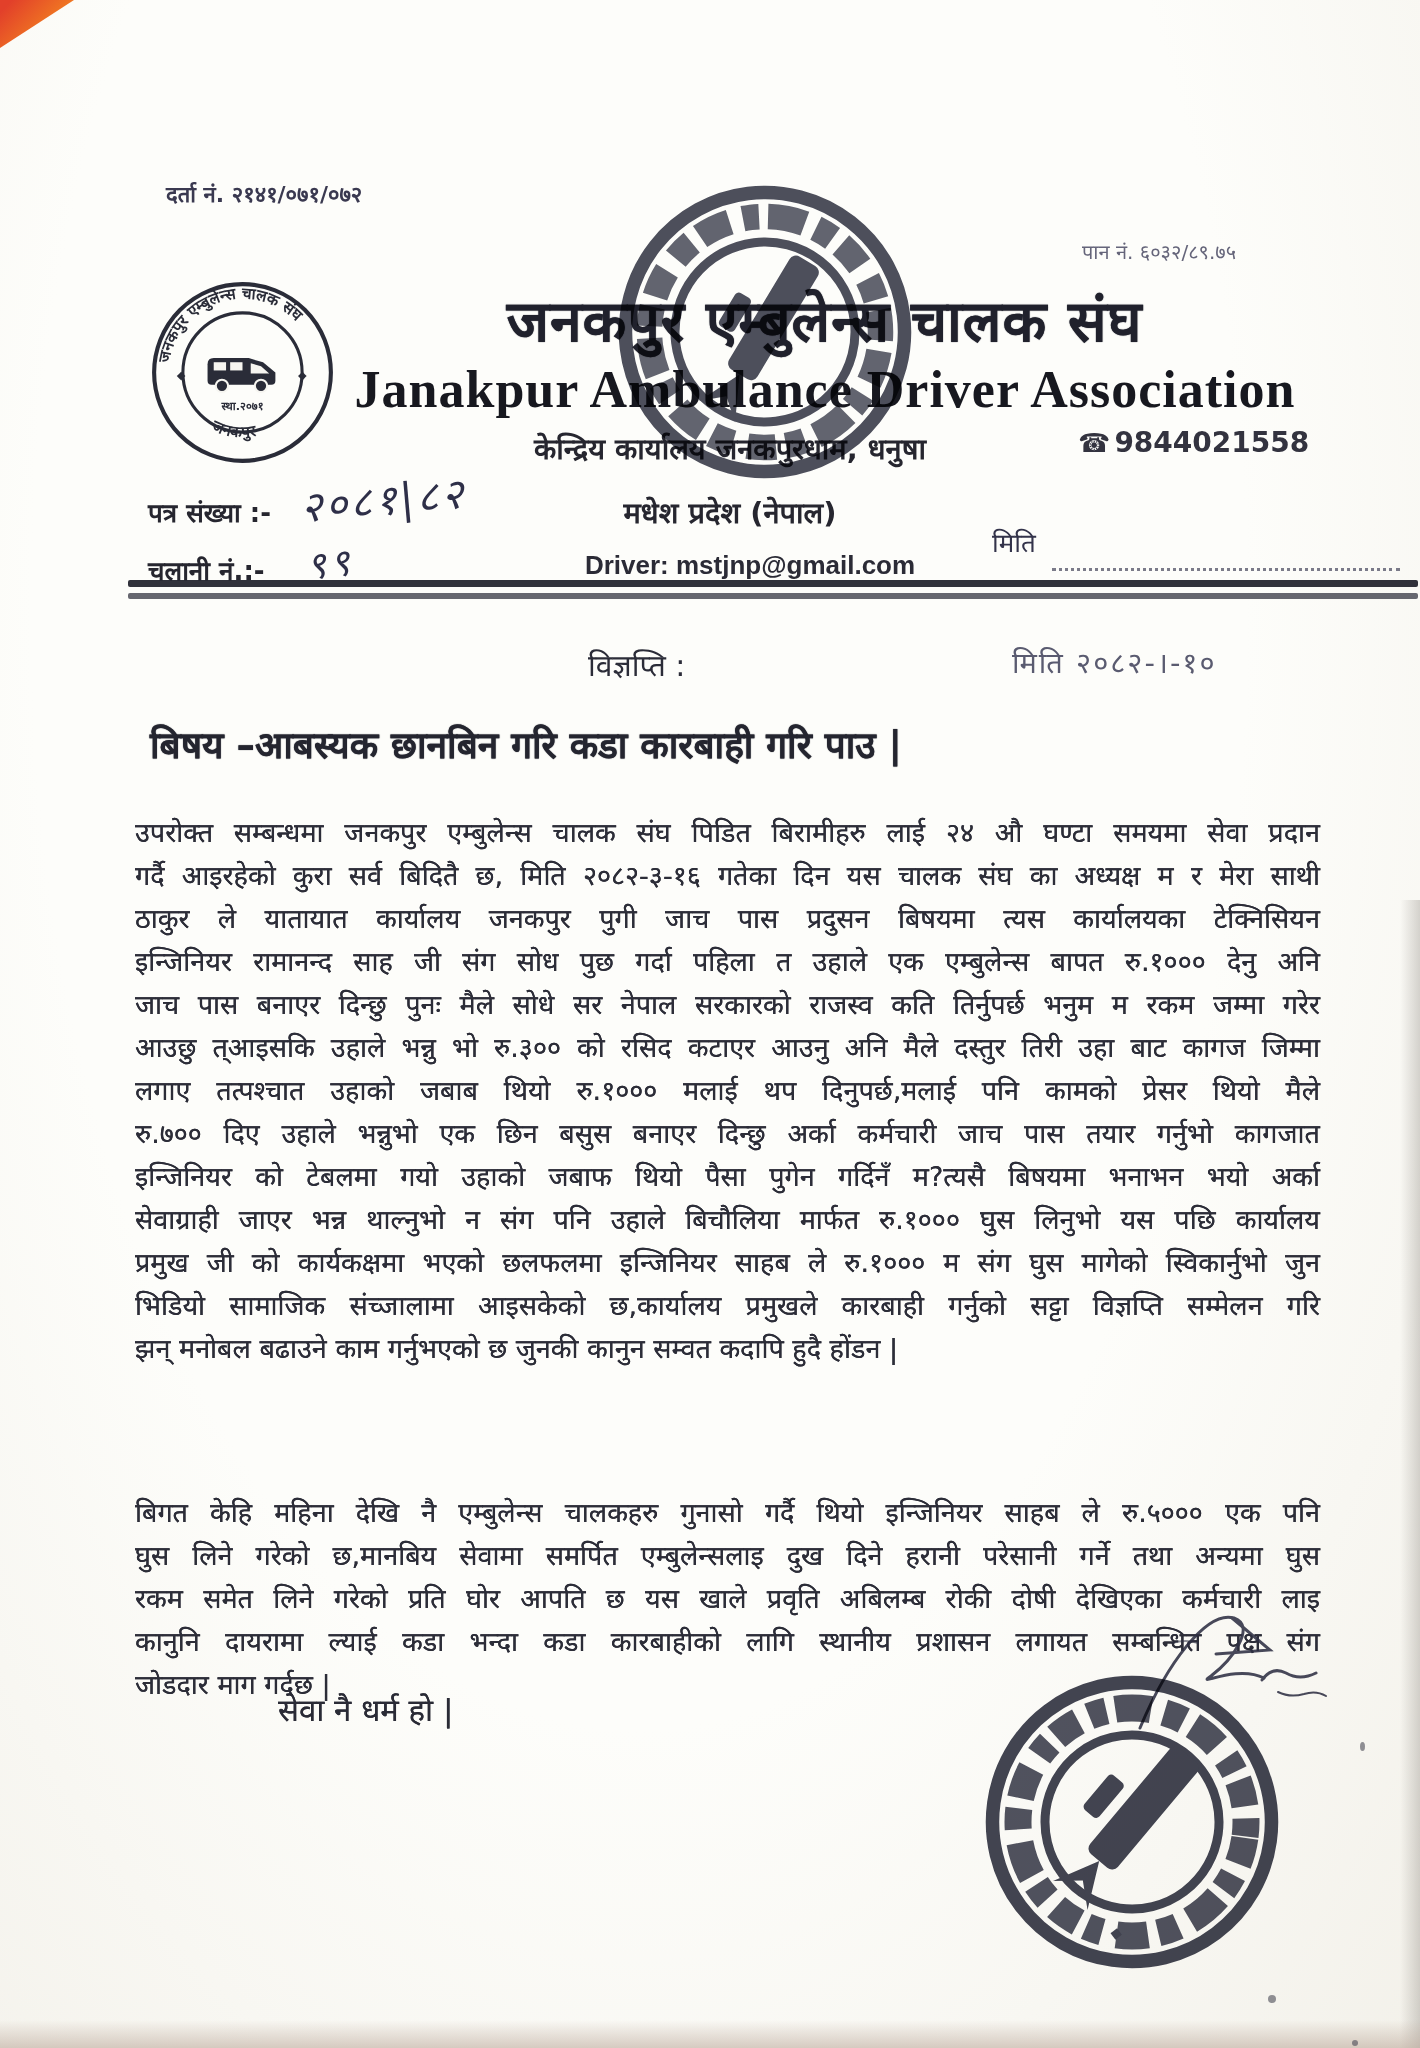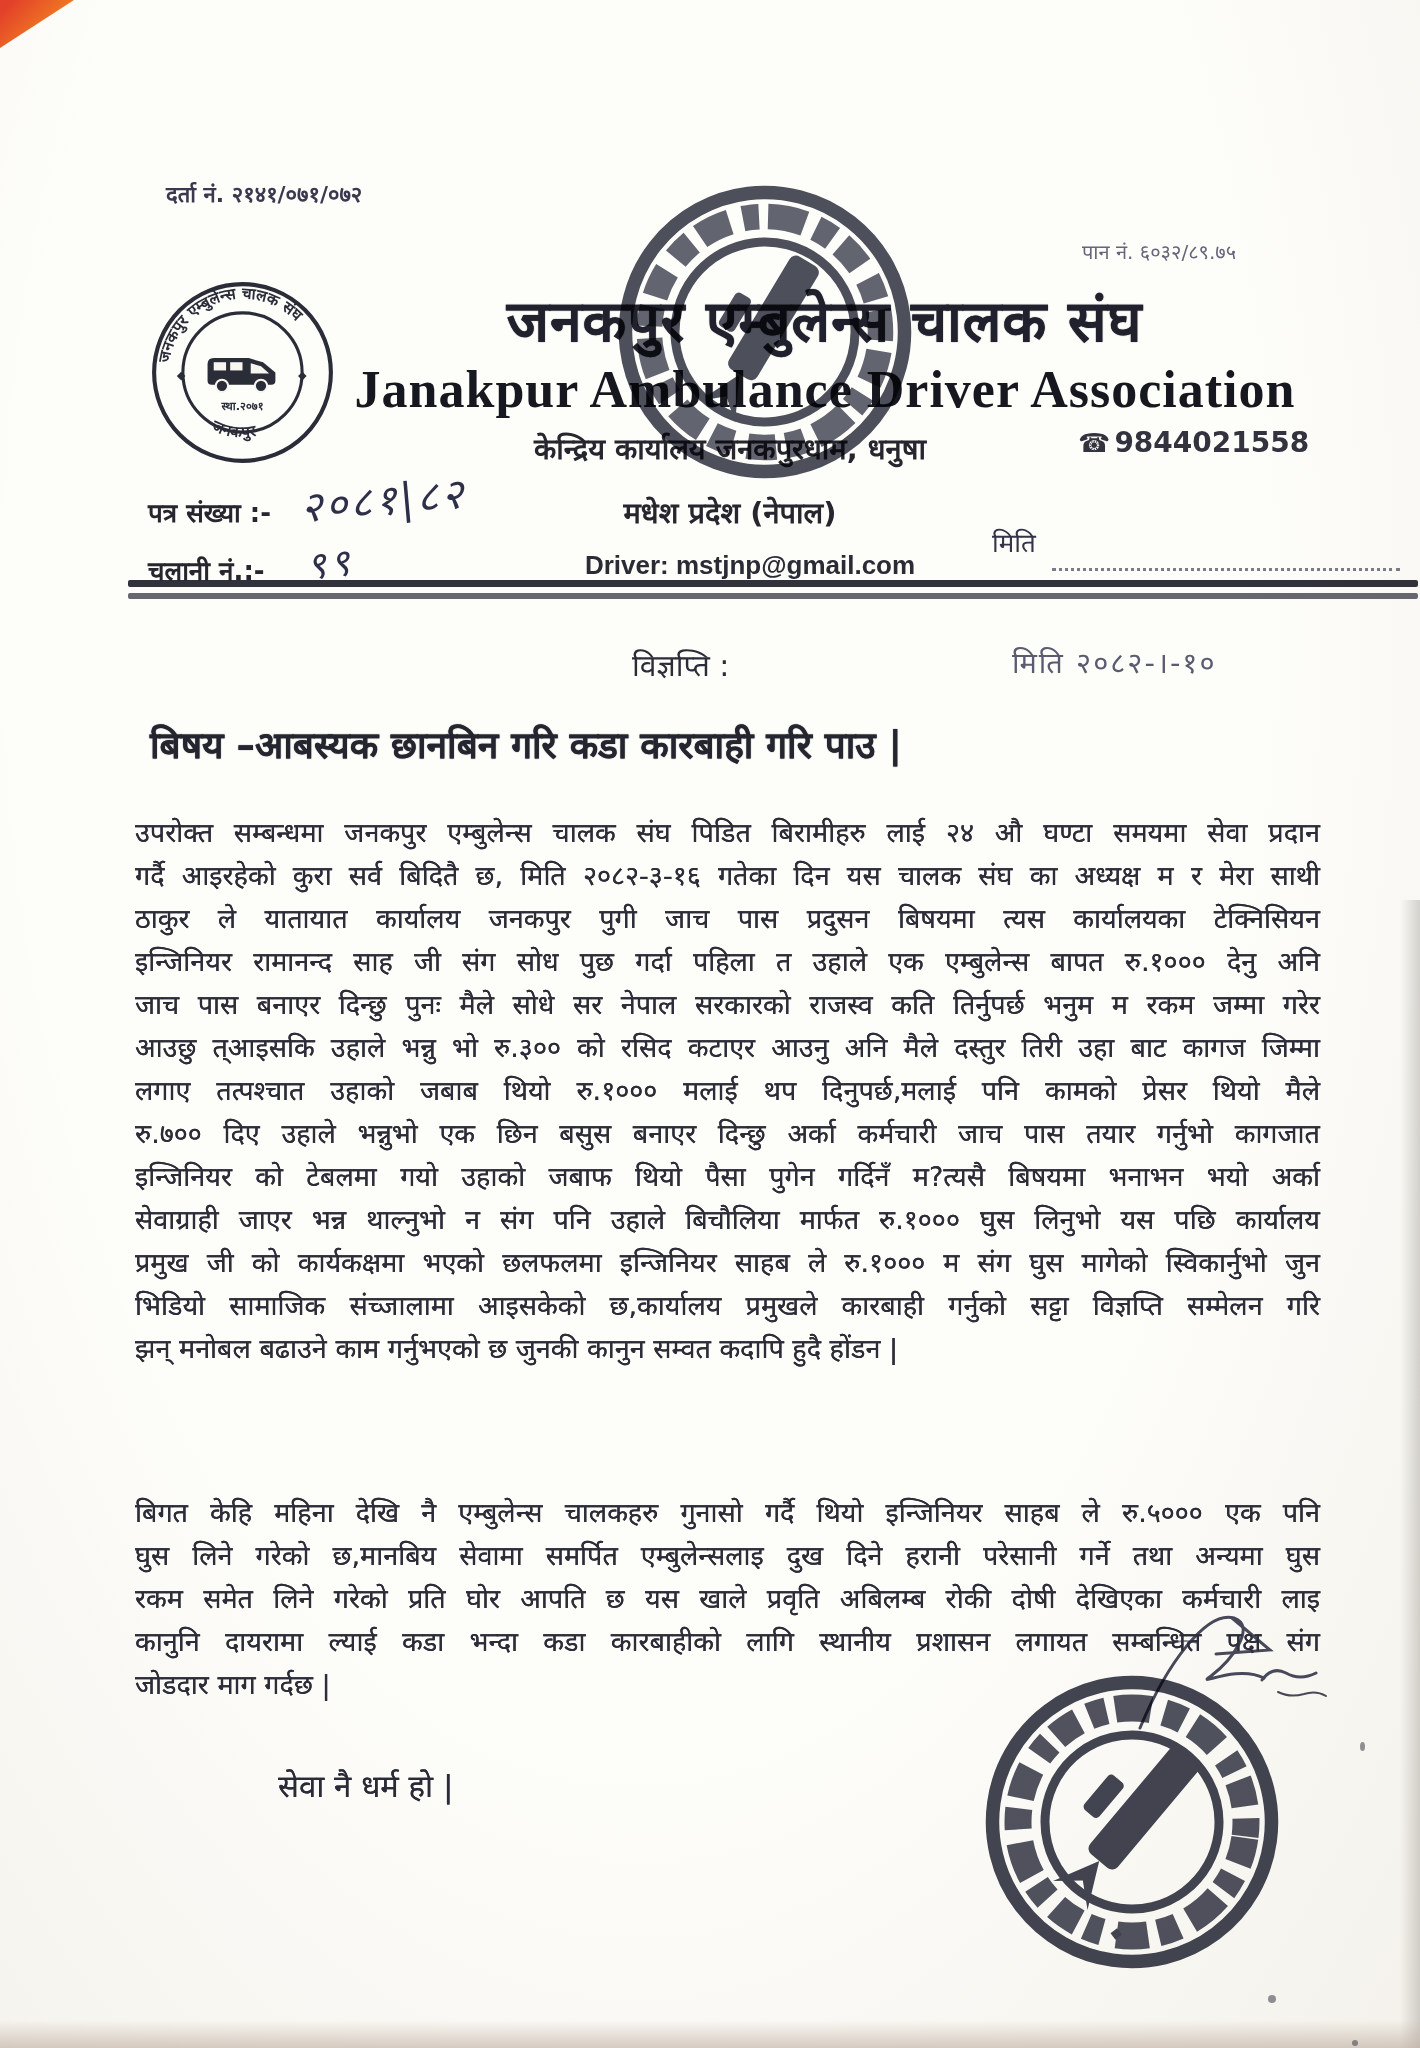--- a/index.html
+++ b/index.html
@@ -46,31 +46,31 @@
   .rule-double{position:absolute;left:128px;top:580px;width:1290px;height:26px;}
   .rule-double .r1{height:7px;background:#20212b;opacity:.92;border-radius:2px;filter:blur(.4px);}
   .rule-double .r2{height:6px;margin-top:6px;background:#343541;opacity:.75;border-radius:2px;filter:blur(.6px);}
 
   .ink-stamp{position:absolute;mix-blend-mode:multiply;}
   .stamp-header{left:615px;top:182px;width:300px;height:300px;transform:rotate(-7deg);opacity:.85;}
   .stamp-footer{left:982px;top:1672px;width:300px;height:300px;transform:rotate(8deg);opacity:.9;}
   .signature{position:absolute;left:1112px;top:1588px;width:250px;height:175px;opacity:.88;}
 
   
-  .ref-label{position:absolute;left:588px;top:644px;font-size:30px;color:#2b2c38;margin-left:44px;}
+  .ref-label{position:absolute;left:588px;top:644px;font-size:30px;color:#2b2c38;}
   .date-line{position:absolute;left:1012px;top:642px;font-size:29px;color:#3e3f58;opacity:.85;letter-spacing:2px;}
   .subject{position:absolute;left:150px;top:718px;width:960px;font-size:37px;font-weight:600;
     color:#24252f;text-shadow:0 0 1px #24252f;}
   .para{position:absolute;left:135px;width:1185px;font-size:27px;color:#2c2d38;}
   .para1{top:812px;}
   .para2{top:1492px;}
   .doc-line{height:43px;line-height:42px;white-space:nowrap;text-align:justify;
     text-align-last:justify;text-shadow:0 0 .6px #2c2d38;}
   .doc-line.last{text-align-last:left;}
-  .closing{position:absolute;left:278px;top:1764px;font-size:31px;color:#2a2b36;
+  .closing{position:absolute;left:278px;top:1688px;font-size:31px;color:#2a2b36;
     text-shadow:0 0 .6px #2a2b36;}
   svg text{font-family:"DejaVu Sans",sans-serif;}
 </style>
 </head>
 <body>
 
 <div class="page">
 
   <div class="corner-orange"></div>
   <div class="edge-right"></div>

